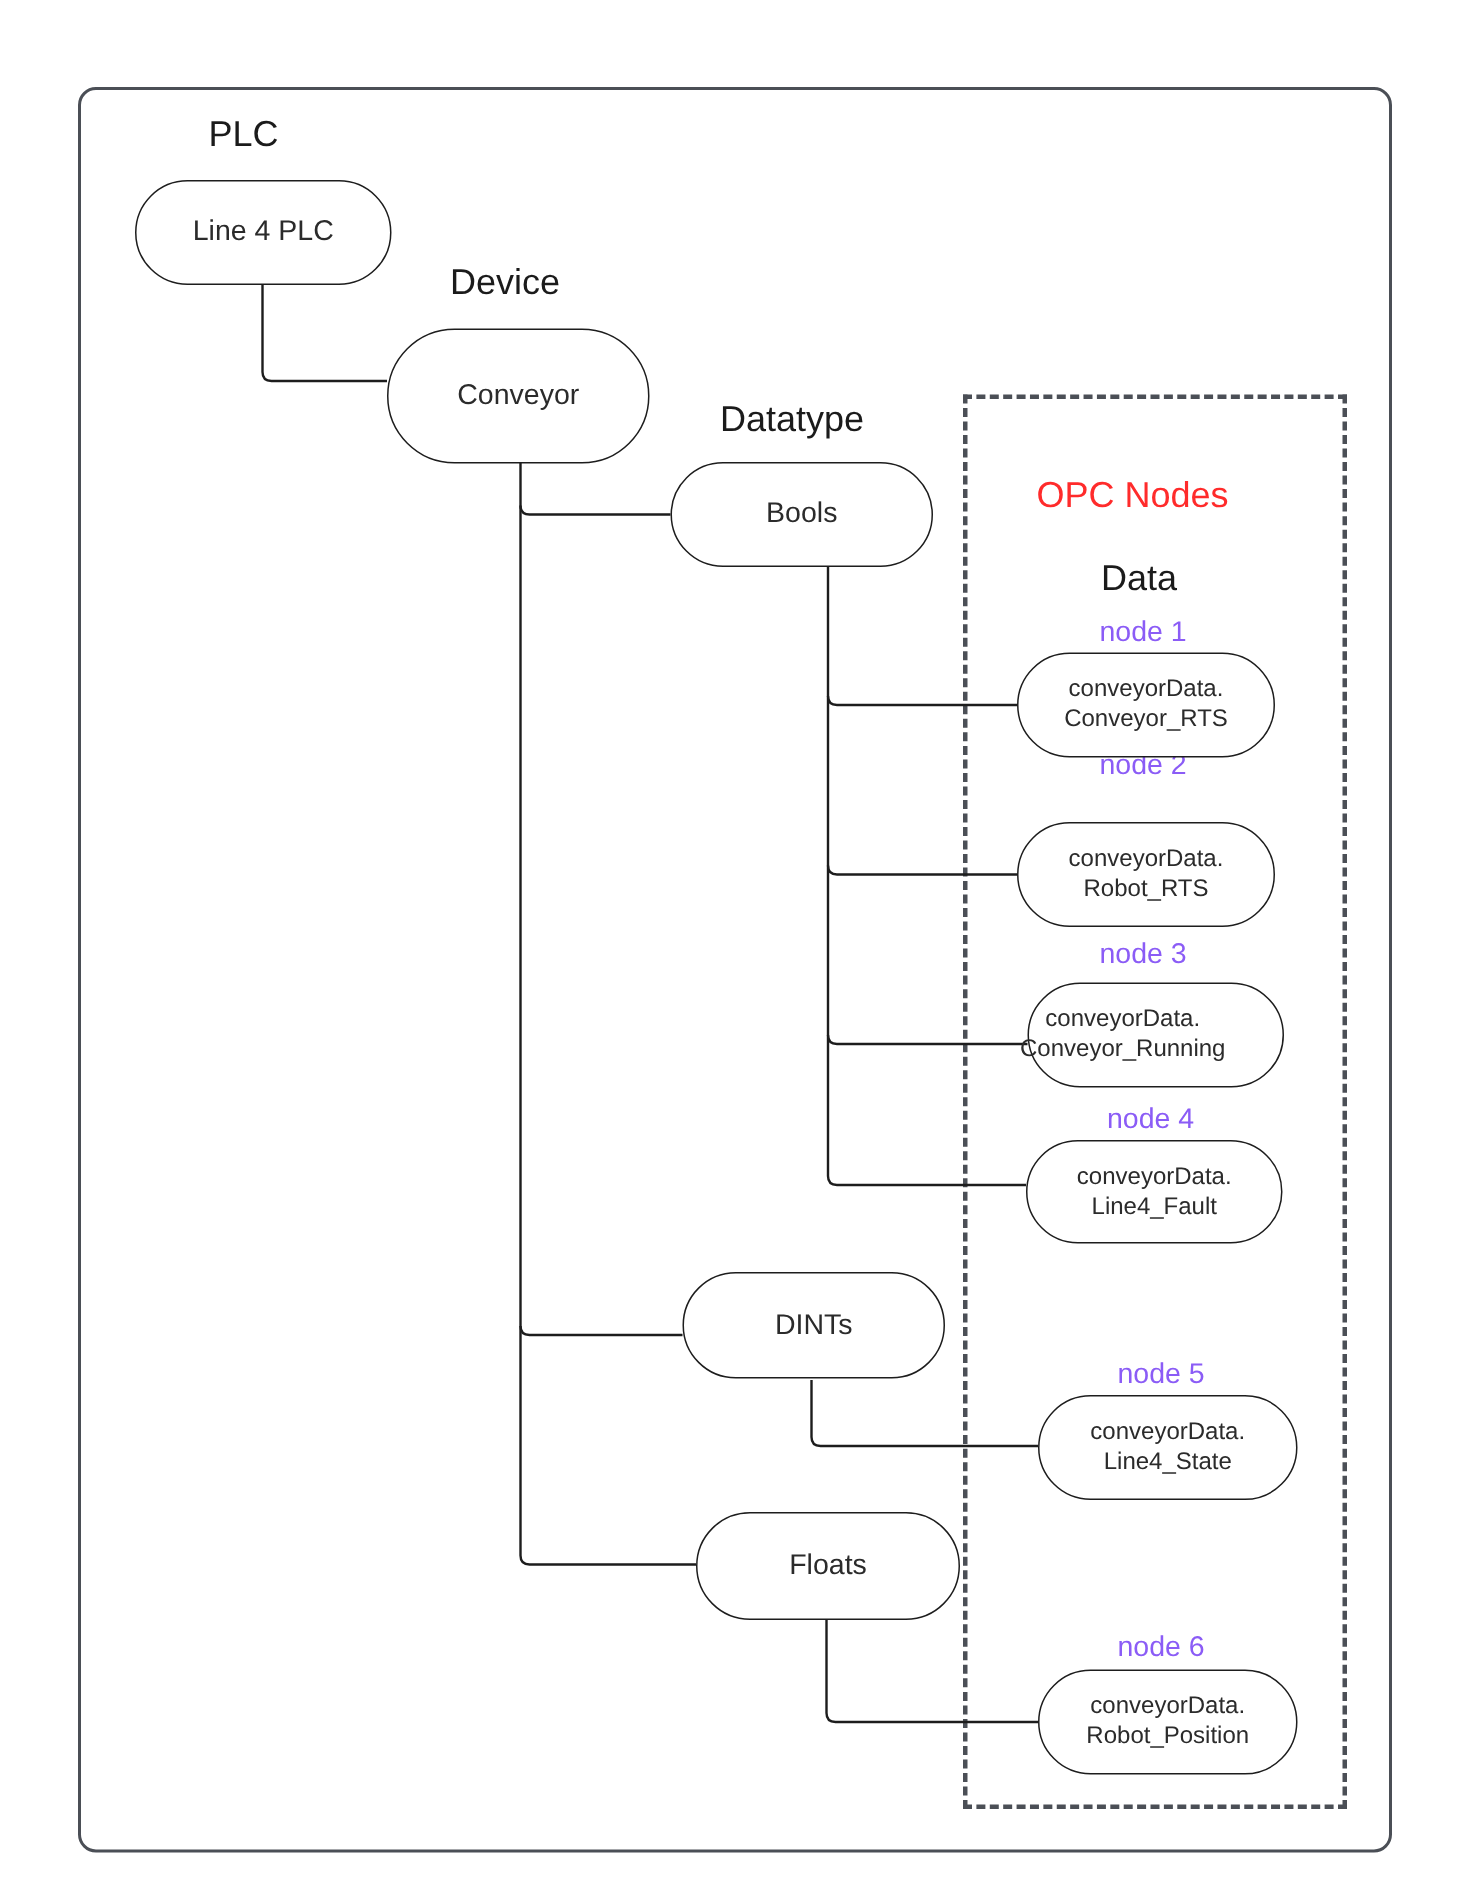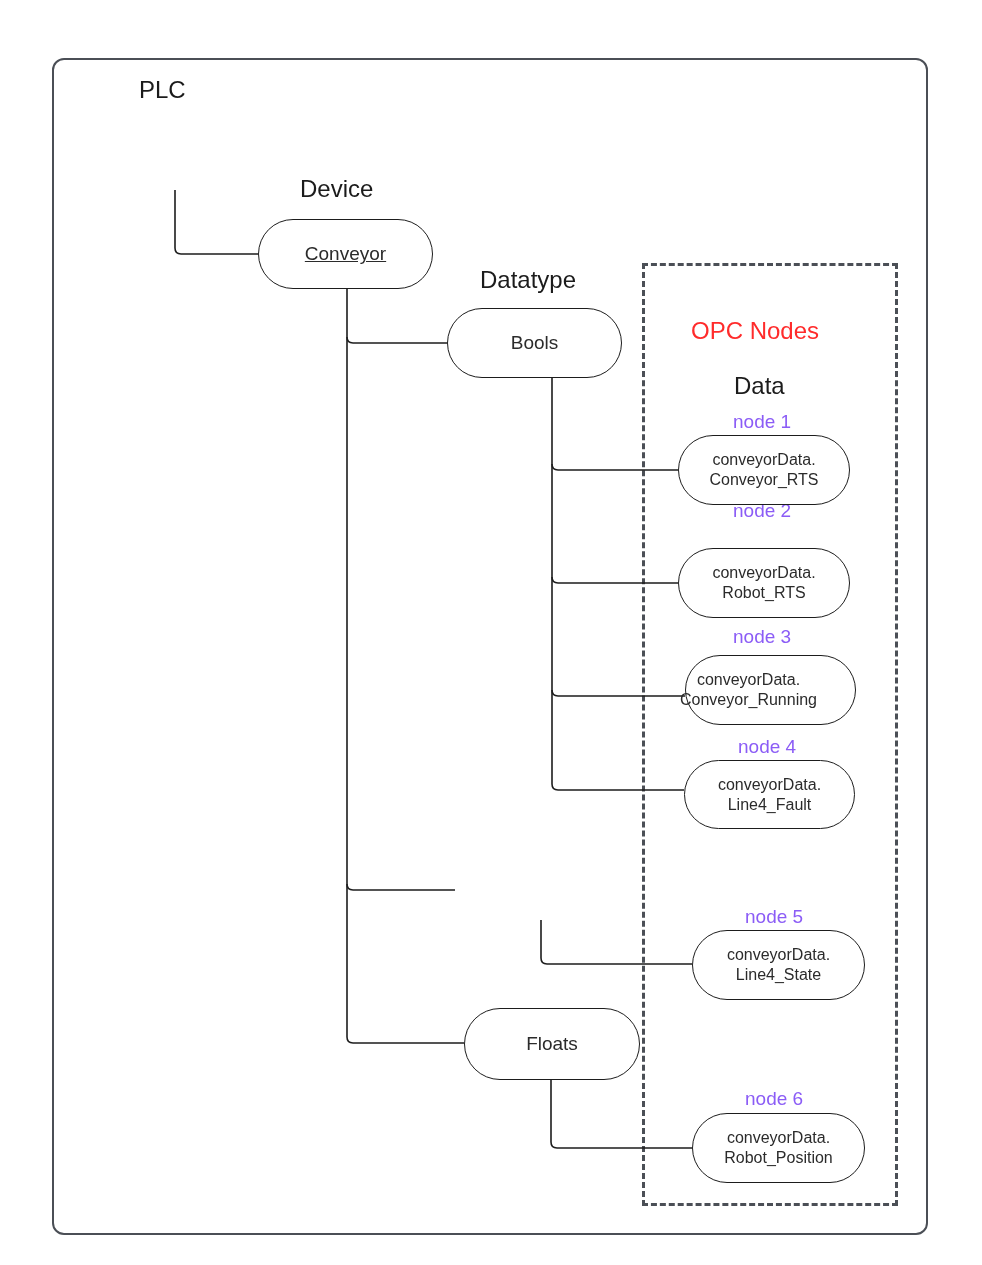--- a/index.html
+++ b/index.html
@@ -153,29 +153,35 @@
 
   <div class="caption" style="left:734px; top:372px;">Data</div>
 
   <div class="caption small" style="left:733px; top:411px;">node 1</div>
   <div class="caption small" style="left:733px; top:500px;">node 2</div>
   <div class="caption small" style="left:733px; top:626px;">node 3</div>
   <div class="caption small" style="left:738px; top:736px;">node 4</div>
   <div class="caption small" style="left:745px; top:906px;">node 5</div>
   <div class="caption small" style="left:745px; top:1088px;">node 6</div>
 
-
-  <div class="pill" style="left:258px; top:219px; width:175px; height:70px;text-decoration:underline;">
+  <div class="pill" style="left:90px; top:120px; width:171px; height:70px;">
+    <span class="pill-text">Line 4 PLC</span>
+  </div>
+
+  <div class="pill" style="left:258px; top:219px; width:175px; height:90px;">
     <span class="pill-text">Conveyor</span>
   </div>
 
   <div class="pill" style="left:447px; top:308px; width:175px; height:70px;">
     <span class="pill-text">Bools</span>
   </div>
 
+  <div class="pill" style="left:455px; top:848px; width:175px; height:71px;">
+    <span class="pill-text">DINTs</span>
+  </div>
 
   <div class="pill" style="left:464px; top:1008px; width:176px; height:72px;">
     <span class="pill-text">Floats</span>
   </div>
 
   <div class="pill two-line" style="left:678px; top:435px; width:172px; height:70px;">
     <span class="pill-text">
       <span class="l1">conveyorData.</span>
       <span class="l2">Conveyor_RTS</span>
     </span>

